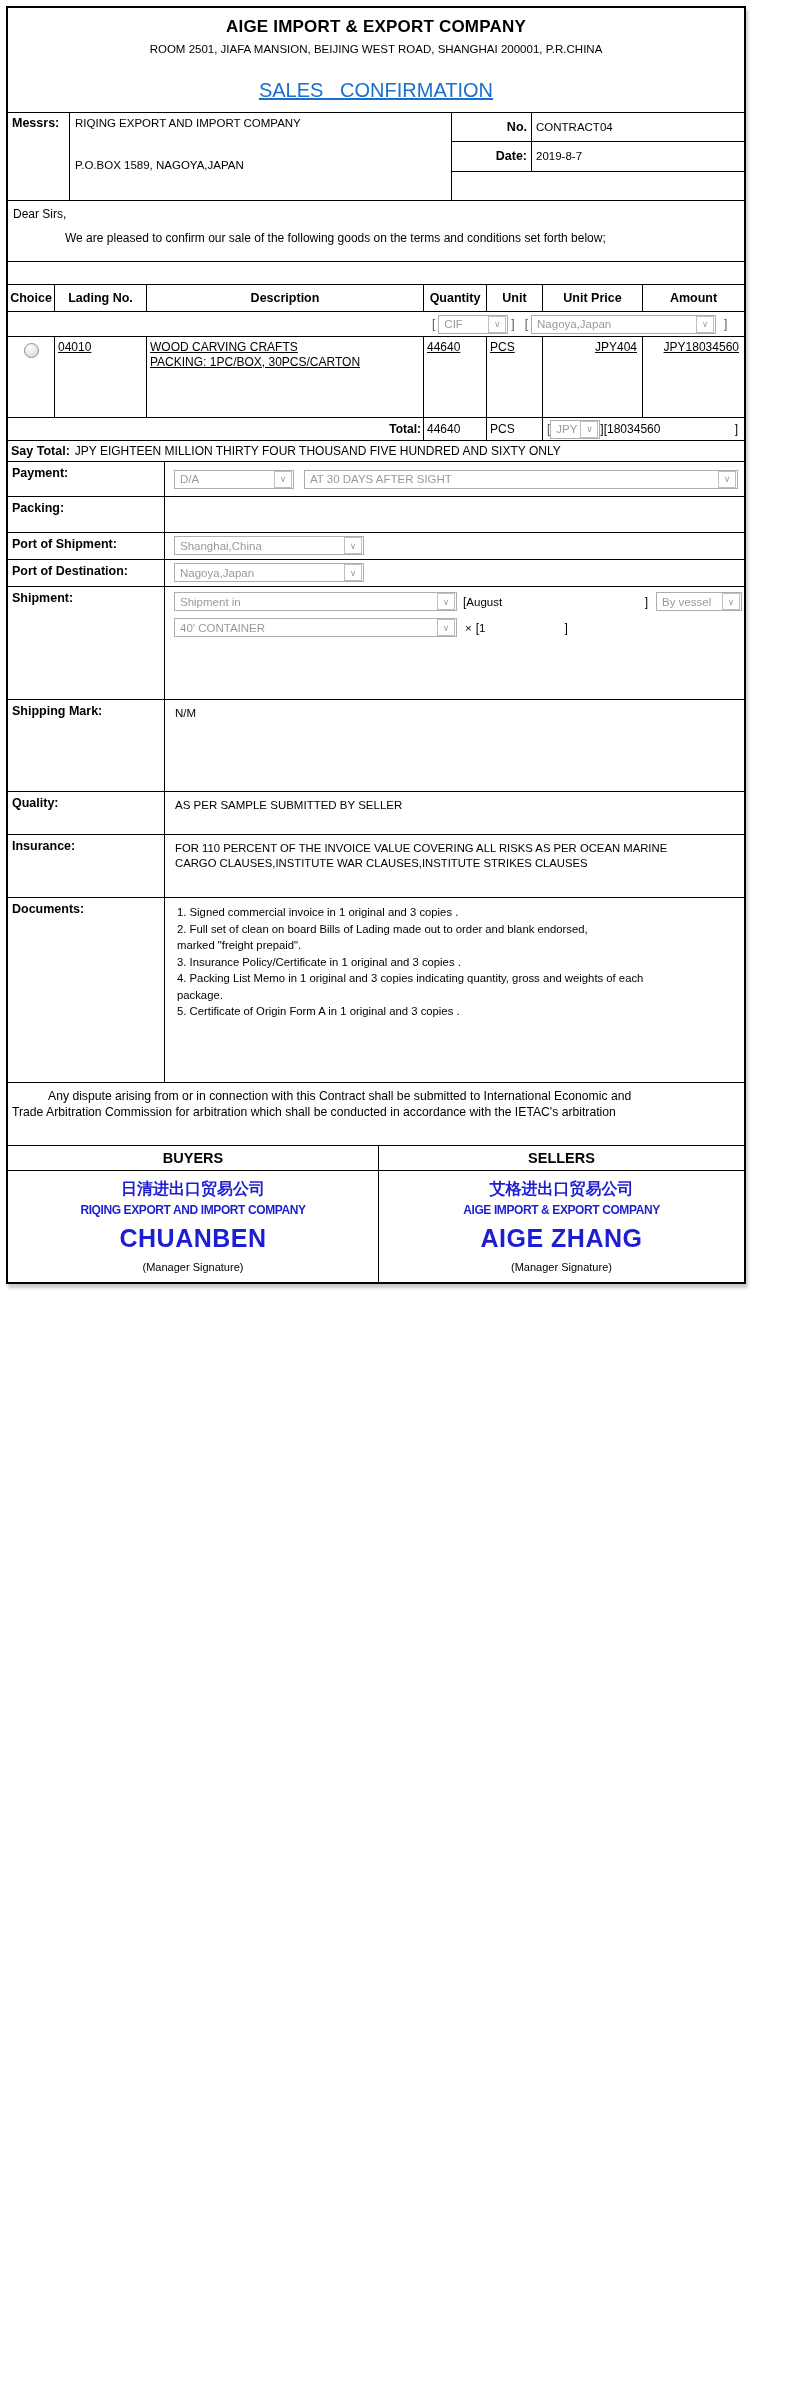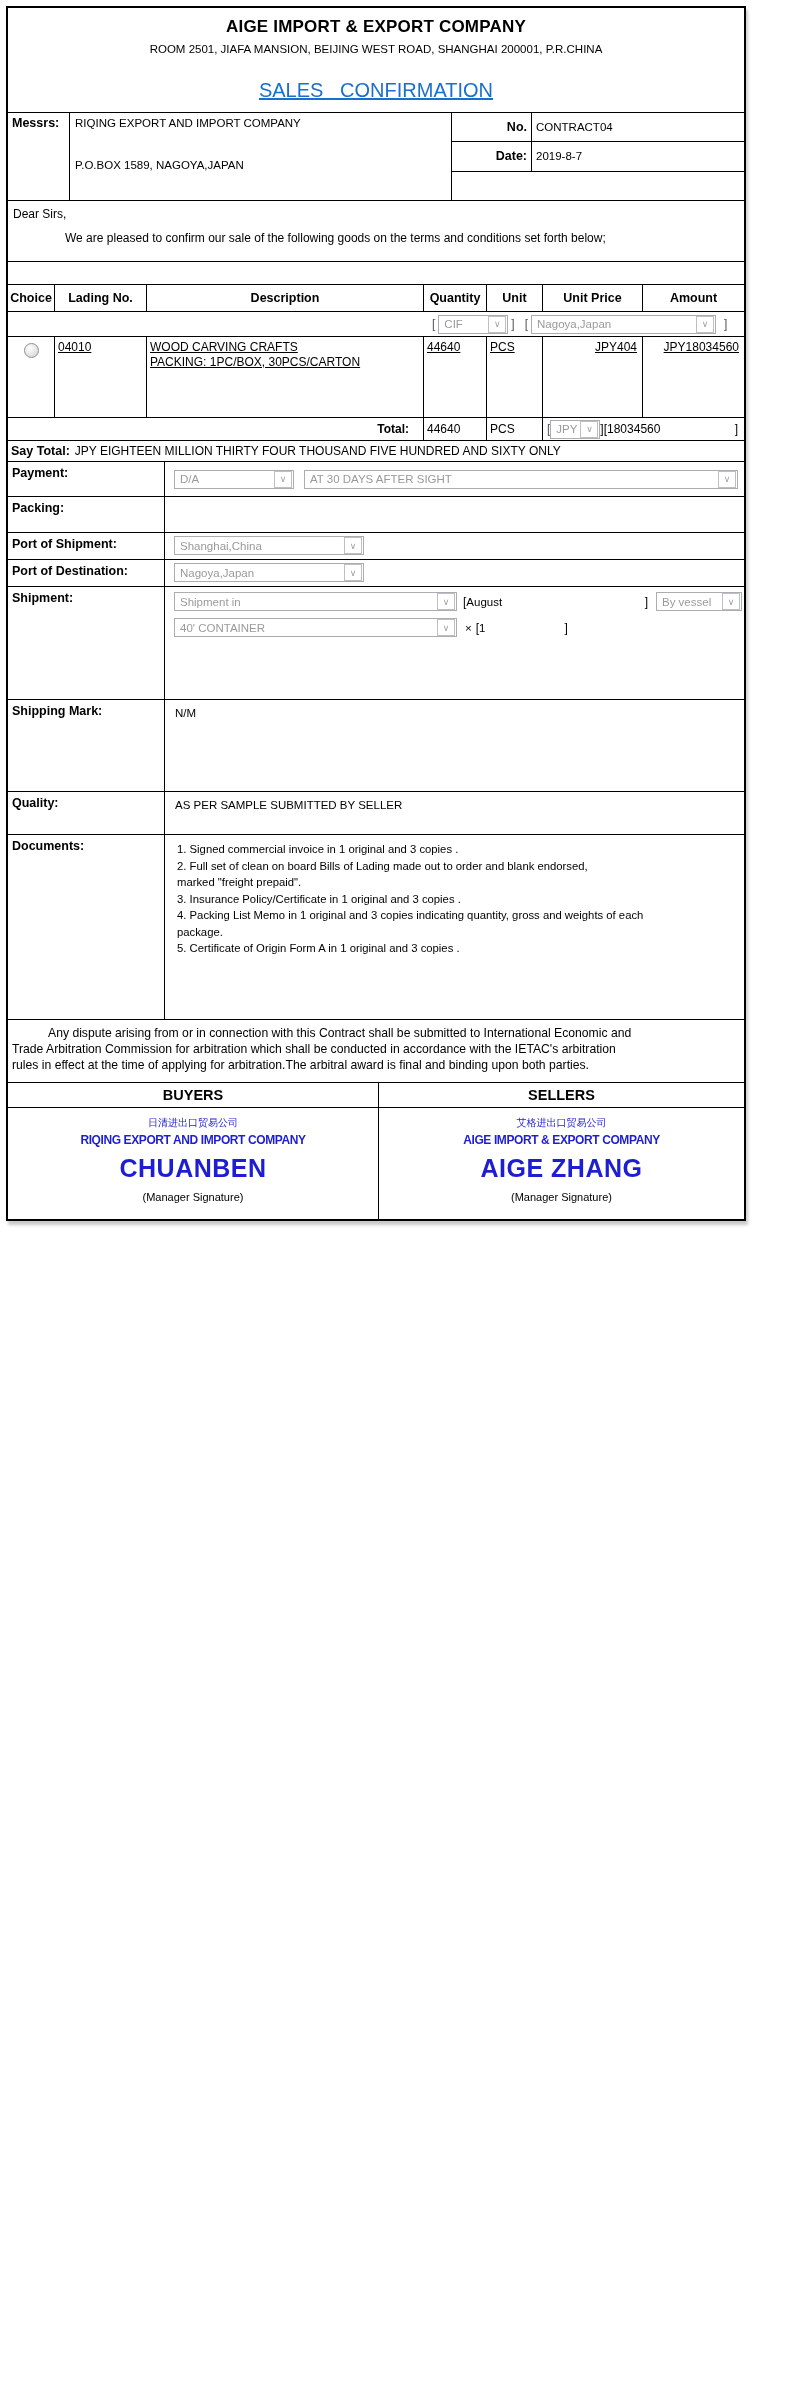--- a/index.html
+++ b/index.html
@@ -54,21 +54,21 @@
   .g-row > div:last-child { border-right:none; }
   .cell-choice { display:flex; justify-content:center; }
   .radio { width:13px; height:13px; margin-top:3px; border:1px solid #8f8f8f; border-radius:50%;
            background:radial-gradient(circle at 35% 30%, #ffffff, #d2d2d2); display:inline-block; }
   .desc-line { line-height:15px; }
   .cell-right { text-align:right; padding-right:5px !important; }
   .g-total { border-top:1px solid #000; display:flex; height:22px; align-items:center; font-size:12px; }
   .g-total > div { box-sizing:border-box; border-right:1px solid #000; align-self:stretch;
                    display:flex; align-items:center; }
   .g-total > div:last-child { border-right:none; }
-  .t-merged { width:416px; justify-content:flex-end; font-weight:bold; padding-right:14px; }
+  .t-merged { width:416px; justify-content:flex-end; font-weight:bold; padding-right:2px; }
   .t-qty { width:63px; padding-left:3px; } .t-unit { width:56px; padding-left:3px; }
   .t-amt { width:201px; padding-left:4px; }
   .t-amt .spacer { flex:1; }
   .say-total { border-top:1px solid #000; height:20px; display:flex; align-items:center; font-size:12px;
                padding-left:3px; }
   .say-total b { font-size:12.5px; margin-right:5px; }
   
   .term-row { border-top:1px solid #000; display:flex; }
   .term-label { width:157px; border-right:1px solid #000; box-sizing:border-box; font-weight:bold;
                 font-size:12.5px; padding:4px 0 0 4px; }
@@ -94,21 +94,21 @@
          line-height:16px; padding:5px 3px 0 4px; }
   .arb .l1 { text-indent:36px; }
   
   .sig-head { border-top:1px solid #000; display:flex; height:24px; font-weight:bold; font-size:14.5px;
               text-align:center; }
   .sig-head > div { box-sizing:border-box; display:flex; align-items:center; justify-content:center; }
   .sig-col-l { width:371px; border-right:1px solid #000; }
   .sig-col-r { flex:1; }
   .sig-body { border-top:1px solid #000; display:flex; height:111px; text-align:center; }
   .sig-body > div { box-sizing:border-box; padding-top:8px; }
-  .sig-cn { color:var(--signature-blue,#1d1dd2); font-weight:normal; font-size:10px; }
+  .sig-cn { color:var(--signature-blue,#1d1dd2); font-weight:bold; font-size:16px; }
   .sig-en { color:var(--signature-blue,#1d1dd2); font-weight:bold; font-size:12px; margin-top:3px;
             letter-spacing:-0.4px; }
   .sig-name { color:var(--signature-blue,#1d1dd2); font-weight:bold; font-size:25px; margin-top:7px;
               letter-spacing:0.5px; }
   .sig-cap { font-size:11px; margin-top:8px; }
 </style>
 </head>
 <body>
 
 <div class="doc">
@@ -294,40 +294,48 @@
     </div>
   </div>
 
   <div class="term-row h-quality">
     <div class="term-label">Quality:</div>
     <div class="term-content">
       <div class="plain-val">AS PER SAMPLE SUBMITTED BY SELLER</div>
     </div>
   </div>
 
+  <div class="term-row h-insurance">
+    <div class="term-label">Insurance:</div>
+    <div class="term-content">
+      <div class="ins-text">
+        <div>FOR  110  PERCENT OF THE INVOICE VALUE COVERING  ALL RISKS AS PER OCEAN MARINE</div>
+        <div>CARGO CLAUSES,INSTITUTE WAR CLAUSES,INSTITUTE STRIKES CLAUSES</div>
+      </div>
+    </div>
+  </div>
 
   <div class="term-row h-docs">
     <div class="term-label">Documents:</div>
     <div class="term-content">
       <div class="docs-list">
         <div>1. Signed commercial invoice in 1 original  and 3 copies .</div>
         <div>2. Full set of clean on board Bills of Lading made out to order and blank endorsed,</div>
         <div>marked "freight prepaid".</div>
         <div>3. Insurance Policy/Certificate in 1 original  and 3 copies .</div>
         <div>4. Packing List Memo in 1 original and 3 copies  indicating quantity, gross and weights of each</div>
         <div>package.</div>
         <div>5. Certificate of Origin Form A in 1 original  and 3 copies .</div>
       </div>
     </div>
   </div>
 
   <div class="arb">
     <div class="l1">Any dispute arising from or in connection with this Contract shall be submitted to  International Economic and</div>
     <div>Trade Arbitration Commission for arbitration which shall be conducted in accordance with the  IETAC's arbitration</div>
-    <div>rules in effect at the time of applying for arbitration.The arbitral award is final and binding upon both parties.</div>
   </div>
 
   <div class="sig-head">
     <div class="sig-col-l">BUYERS</div>
     <div class="sig-col-r">SELLERS</div>
   </div>
   <div class="sig-body">
     <div class="sig-col-l">
       <div class="sig-cn">日清进出口贸易公司</div>
       <div class="sig-en">RIQING EXPORT AND IMPORT COMPANY</div>

